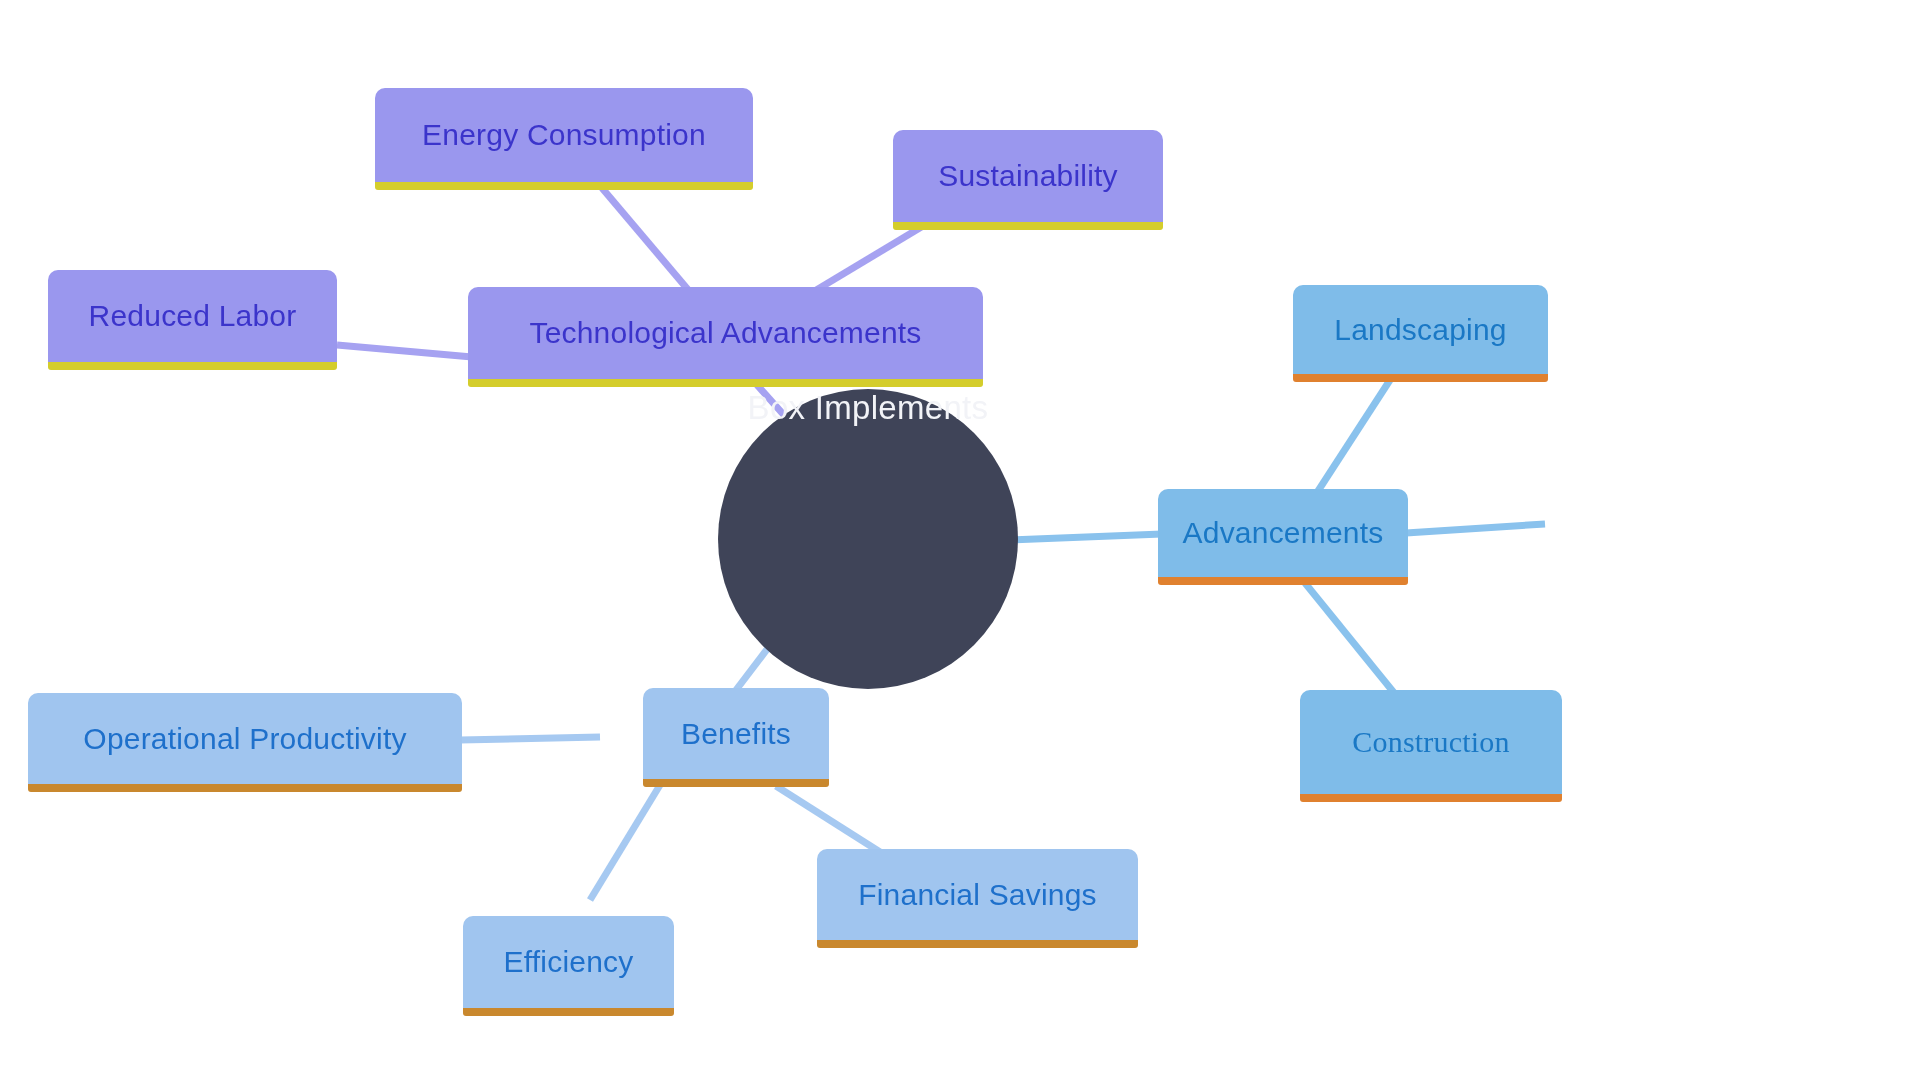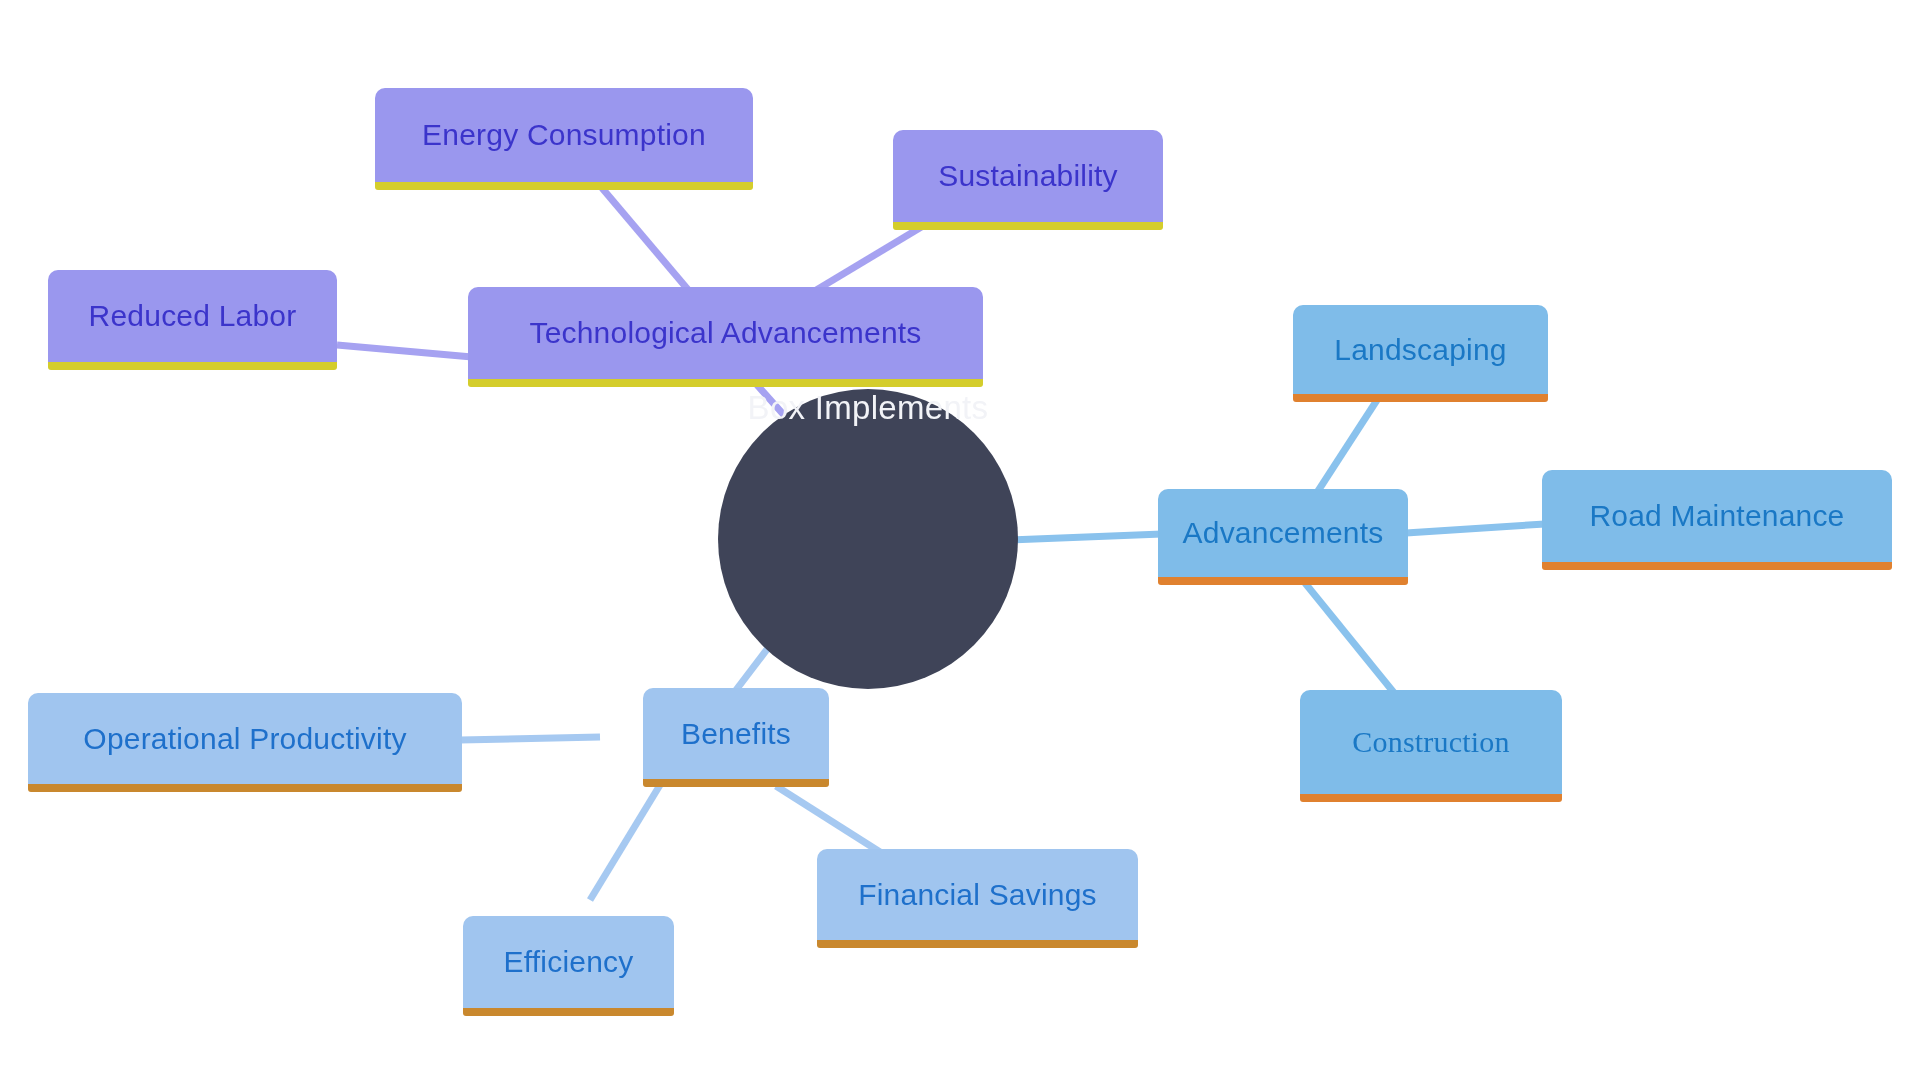--- a/index.html
+++ b/index.html
@@ -63,21 +63,21 @@
     justify-content: center;
     font-size: 33px;
     letter-spacing: 0.3px;
   }
   
   #n-energy        { left: 375px;  top: 88px;  width: 378px; height: 102px; }
   #n-sustain      { left: 893px;  top: 130px; width: 270px; height: 100px; text-align: center; }
   #n-reduced      { left: 48px;   top: 270px; width: 289px; height: 100px; }
   #n-tech         { left: 468px;  top: 287px; width: 515px; height: 100px; }
   #n-applications { left: 1158px; top: 489px; width: 250px; height: 96px;  }
-  #n-landscaping  { left: 1293px; top: 285px; width: 255px; height: 97px; margin-top: 20px;  }
+  #n-landscaping  { left: 1293px; top: 285px; width: 255px; height: 97px;  }
   #n-road         { left: 1542px; top: 470px; width: 350px; height: 100px; }
   #n-construction { left: 1300px; top: 690px; width: 262px; height: 112px; font-family: Liberation Serif, serif;  }
   #n-benefits     { left: 598px;  top: 688px; width: 186px; height: 99px; margin-left: 45px;  }
   #n-operational  { left: 28px;   top: 693px; width: 434px; height: 99px; justify-content: center;  }
   #n-efficiency   { left: 463px;  top: 897px; width: 211px; height: 100px; margin-top: 19px; }
   #n-financial    { left: 817px;  top: 849px; width: 321px; height: 99px;  }
 </style>
 </head>
 <body>
 
@@ -113,23 +113,20 @@
   <div class="node purple" id="n-tech">
     <span>Technological Advancements</span>
   </div>
 
   <div class="node apps" id="n-applications">
     <span>Advancements</span>
   </div>
   <div class="node apps" id="n-landscaping">
     <span>Landscaping</span>
   </div>
-  <div class="node apps" id="n-road">
-    <span>Road Maintenance</span>
-  </div>
   <div class="node apps" id="n-construction">
     <span>Construction</span>
   </div>
 
   <div class="node benefit" id="n-benefits">
     <span>Benefits</span>
   </div>
   <div class="node benefit" id="n-operational">
     <span>Operational Productivity</span>
   </div>

